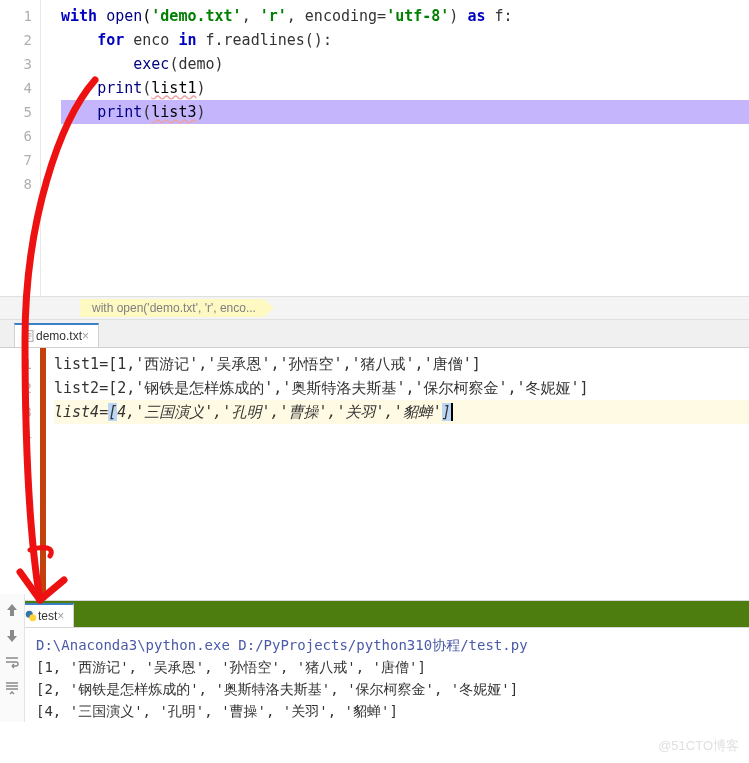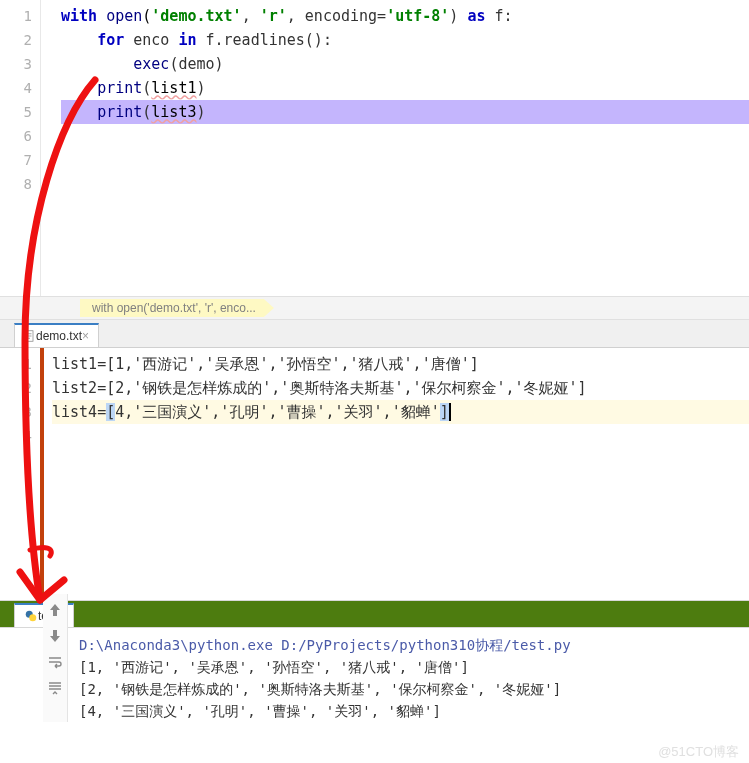--- a/index.html
+++ b/index.html
@@ -27,34 +27,34 @@
   .tab-row { height:28px; background:#f0f0f0; border-bottom:1px solid #d0d0d0; display:flex; align-items:flex-end; padding-left:14px; }
   .tab { height:24px; background:#fff; border:1px solid #d0d0d0; border-bottom:none; padding:0 9px; display:flex; align-items:center; gap:0; font-size:12px; }
   .tab.active { border-top:2px solid #3b7fc4; }
   .file-icon { width:12px; height:12px; display:inline-block; }
   .close-x { color:#a0a0a0; font-size:12px; line-height:12px; }
 
   
   .editor2 { display:flex; height:252px; }
   .gutter2 { width:40px; background:#fff; color:#b0b0b0; text-align:right; padding:4px 8px 0 0; font-family:Consolas,monospace; font-size:14px; user-select:none; }
   .gutter2 div { height:24px; line-height:24px; }
-  .code2 { flex:1; padding:4px 0 0 8px; font-family:Consolas,"Microsoft YaHei",monospace; font-size:15px; line-height:24px; border-left:4px solid #c2410c; }
+  .code2 { flex:1; padding:4px 0 0 8px; font-family:Consolas,"Microsoft YaHei",monospace; font-size:15px; line-height:24px; border-left:6px solid #c2410c; }
   .code2-line { height:24px; white-space:pre; }
-  .code2-line.hl { background:#fffae3; }
+  .code2-line.hl { background:#fffae3;font-style:italic; }
   .sel { background:#bcd6f5; }
   .caret { border-right:2px solid #000; }
 
   
   .bottom-tabs { height:28px; background:#4d7c0f; border-top:1px solid #d8d8d8; border-bottom:1px solid #d8d8d8; display:flex; align-items:flex-end; padding-left:14px; }
   .bottom-icons { position:absolute; left:0; bottom:0; width:25px; height:128px; border-right:1px solid #e4e4e4; background:#fafafa; display:flex; flex-direction:column; align-items:center; justify-content:flex-start; gap:10px; padding-top:8px; }
   .micon { width:16px; height:16px; fill:#8a8a8a; }
   .console { padding:6px 0 0 36px; font-family:Consolas,"Microsoft YaHei",monospace; font-size:14px; line-height:22px; position:relative; }
   .console .cmd { color:#4a5aa8; }
-  .console div { white-space:pre;margin-left:43px; }
-  .watermark { position:absolute; right:10px; bottom:2px; color:#e0e0e0; font-size:13px; }
+  .console div { white-space:pre; }
+  .watermark { position:absolute; right:10px; bottom:8px; color:#e0e0e0; font-size:13px; }
   .py-icon { width:14px; height:14px; }
 
   
   .arrow { position:absolute; left:0; top:0; pointer-events:none; }
 </style>
 </head>
 <body>
 
 <div class="editor">
   <div class="gutter">

